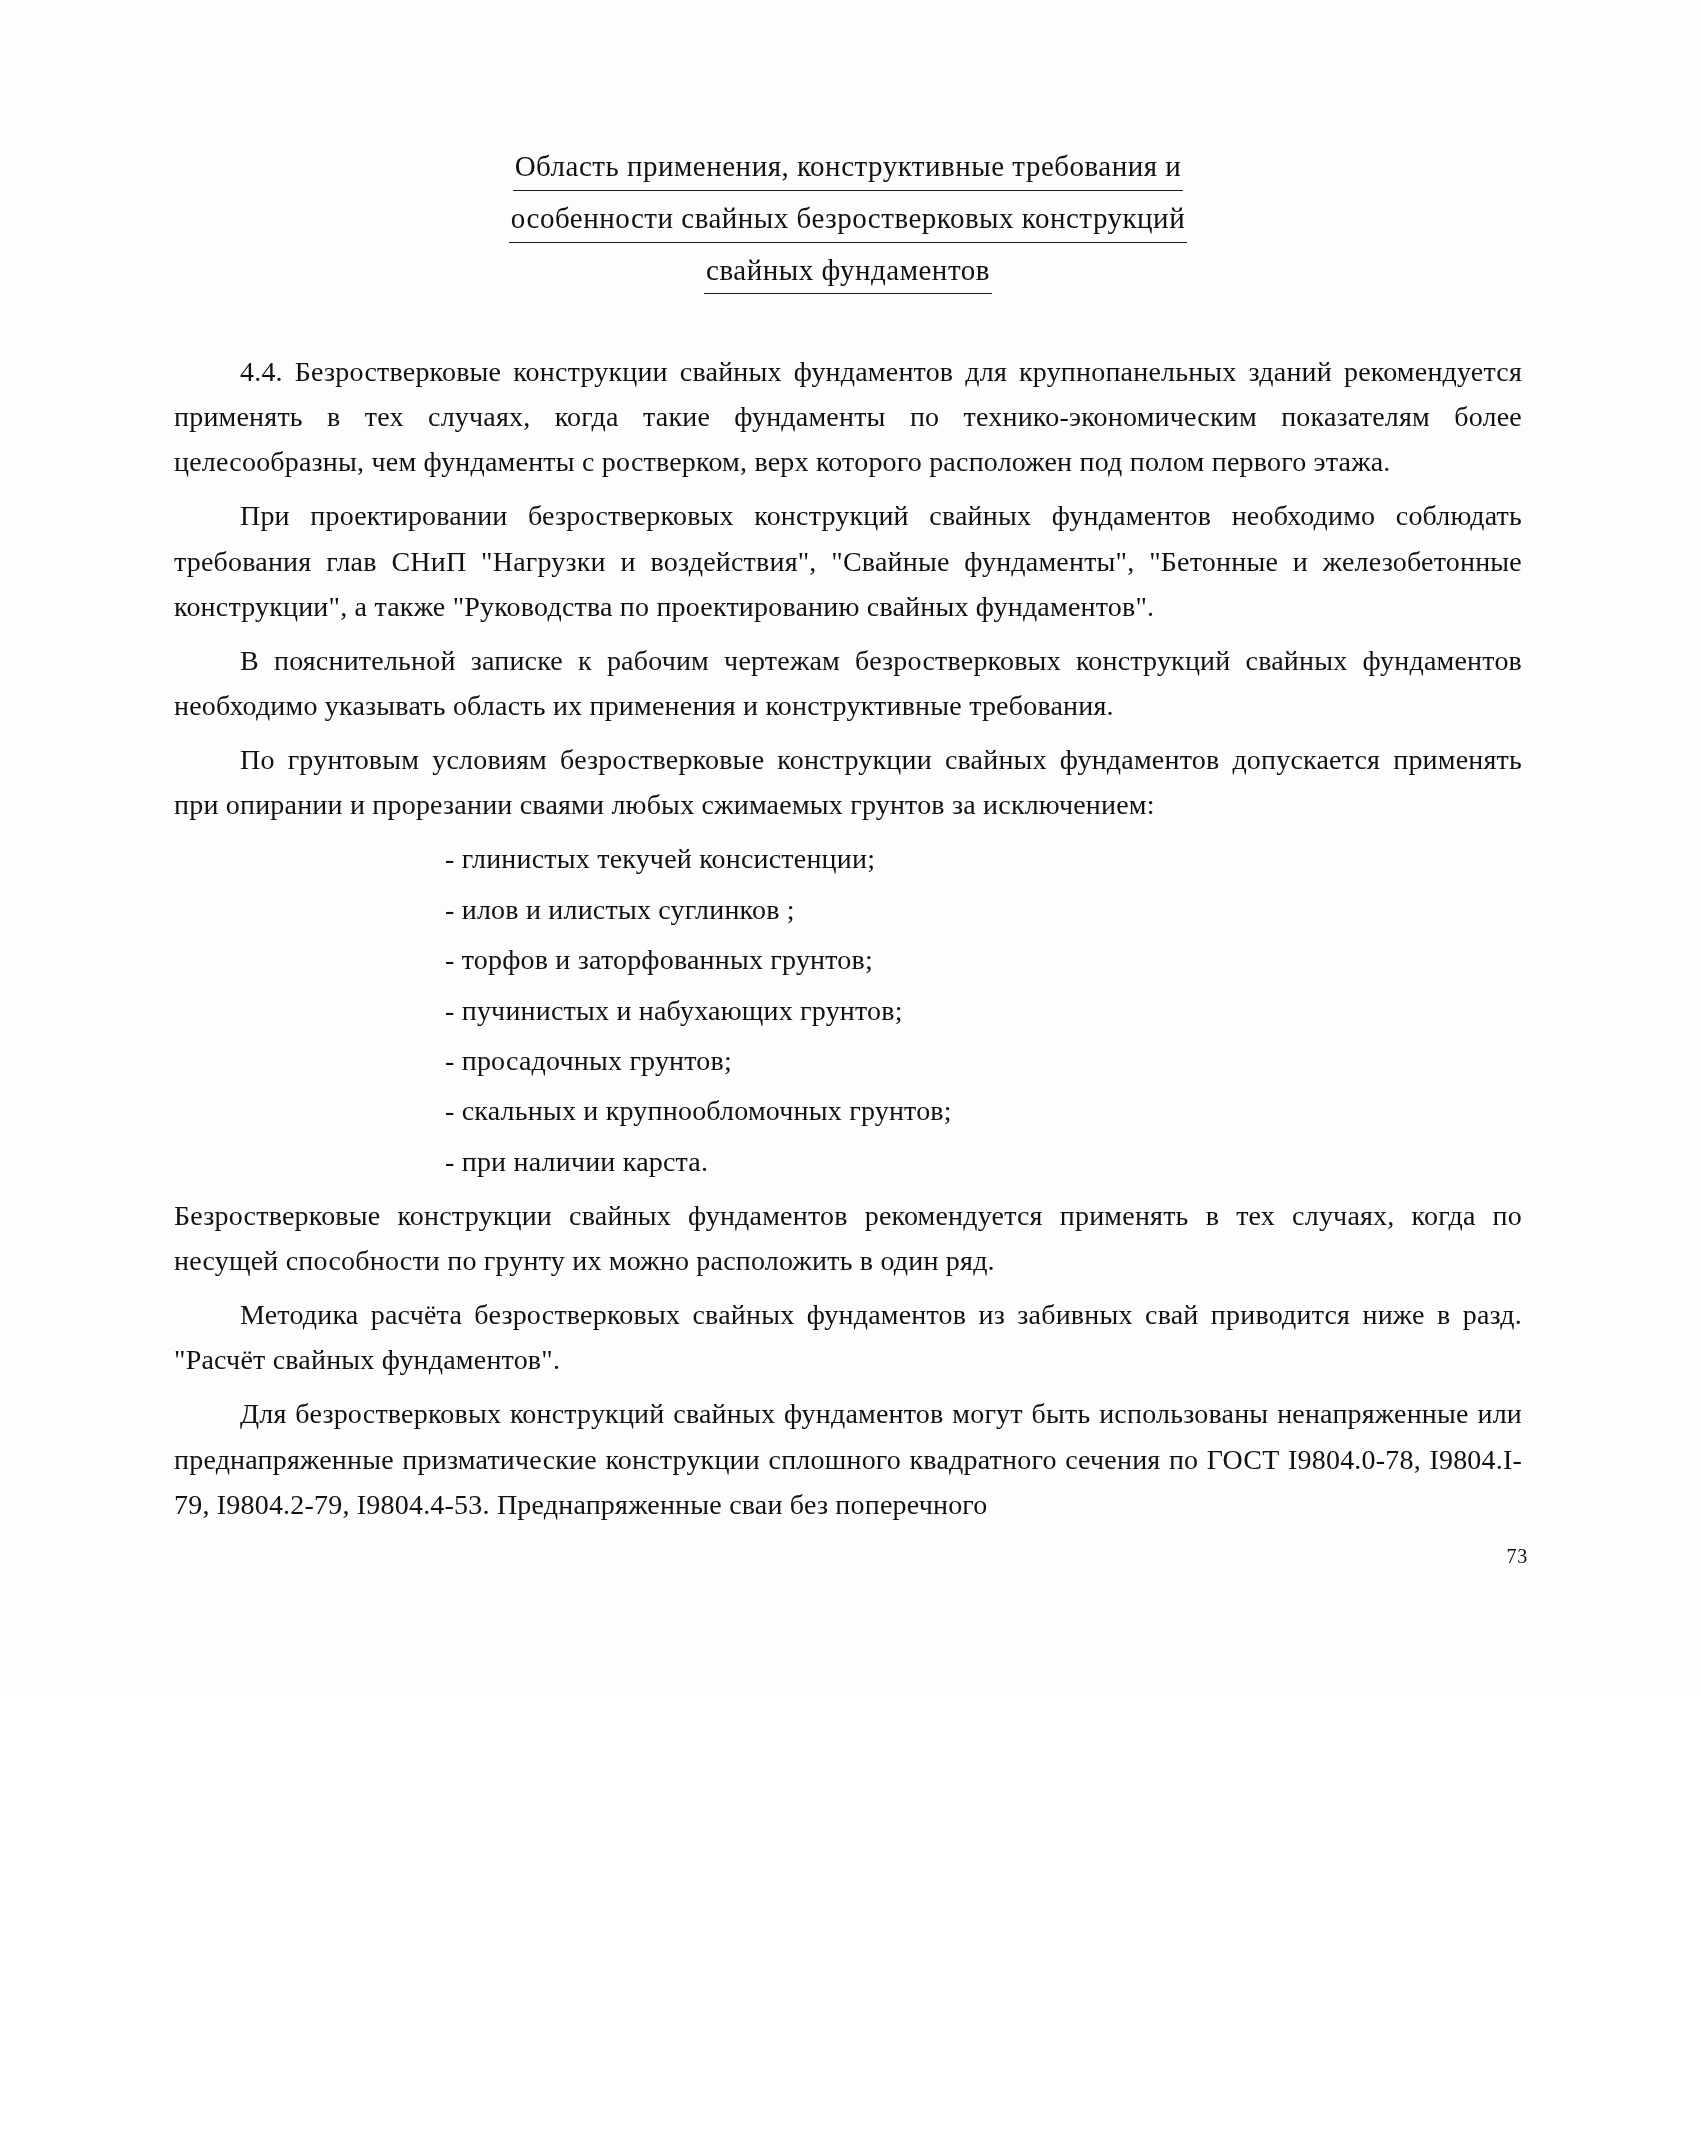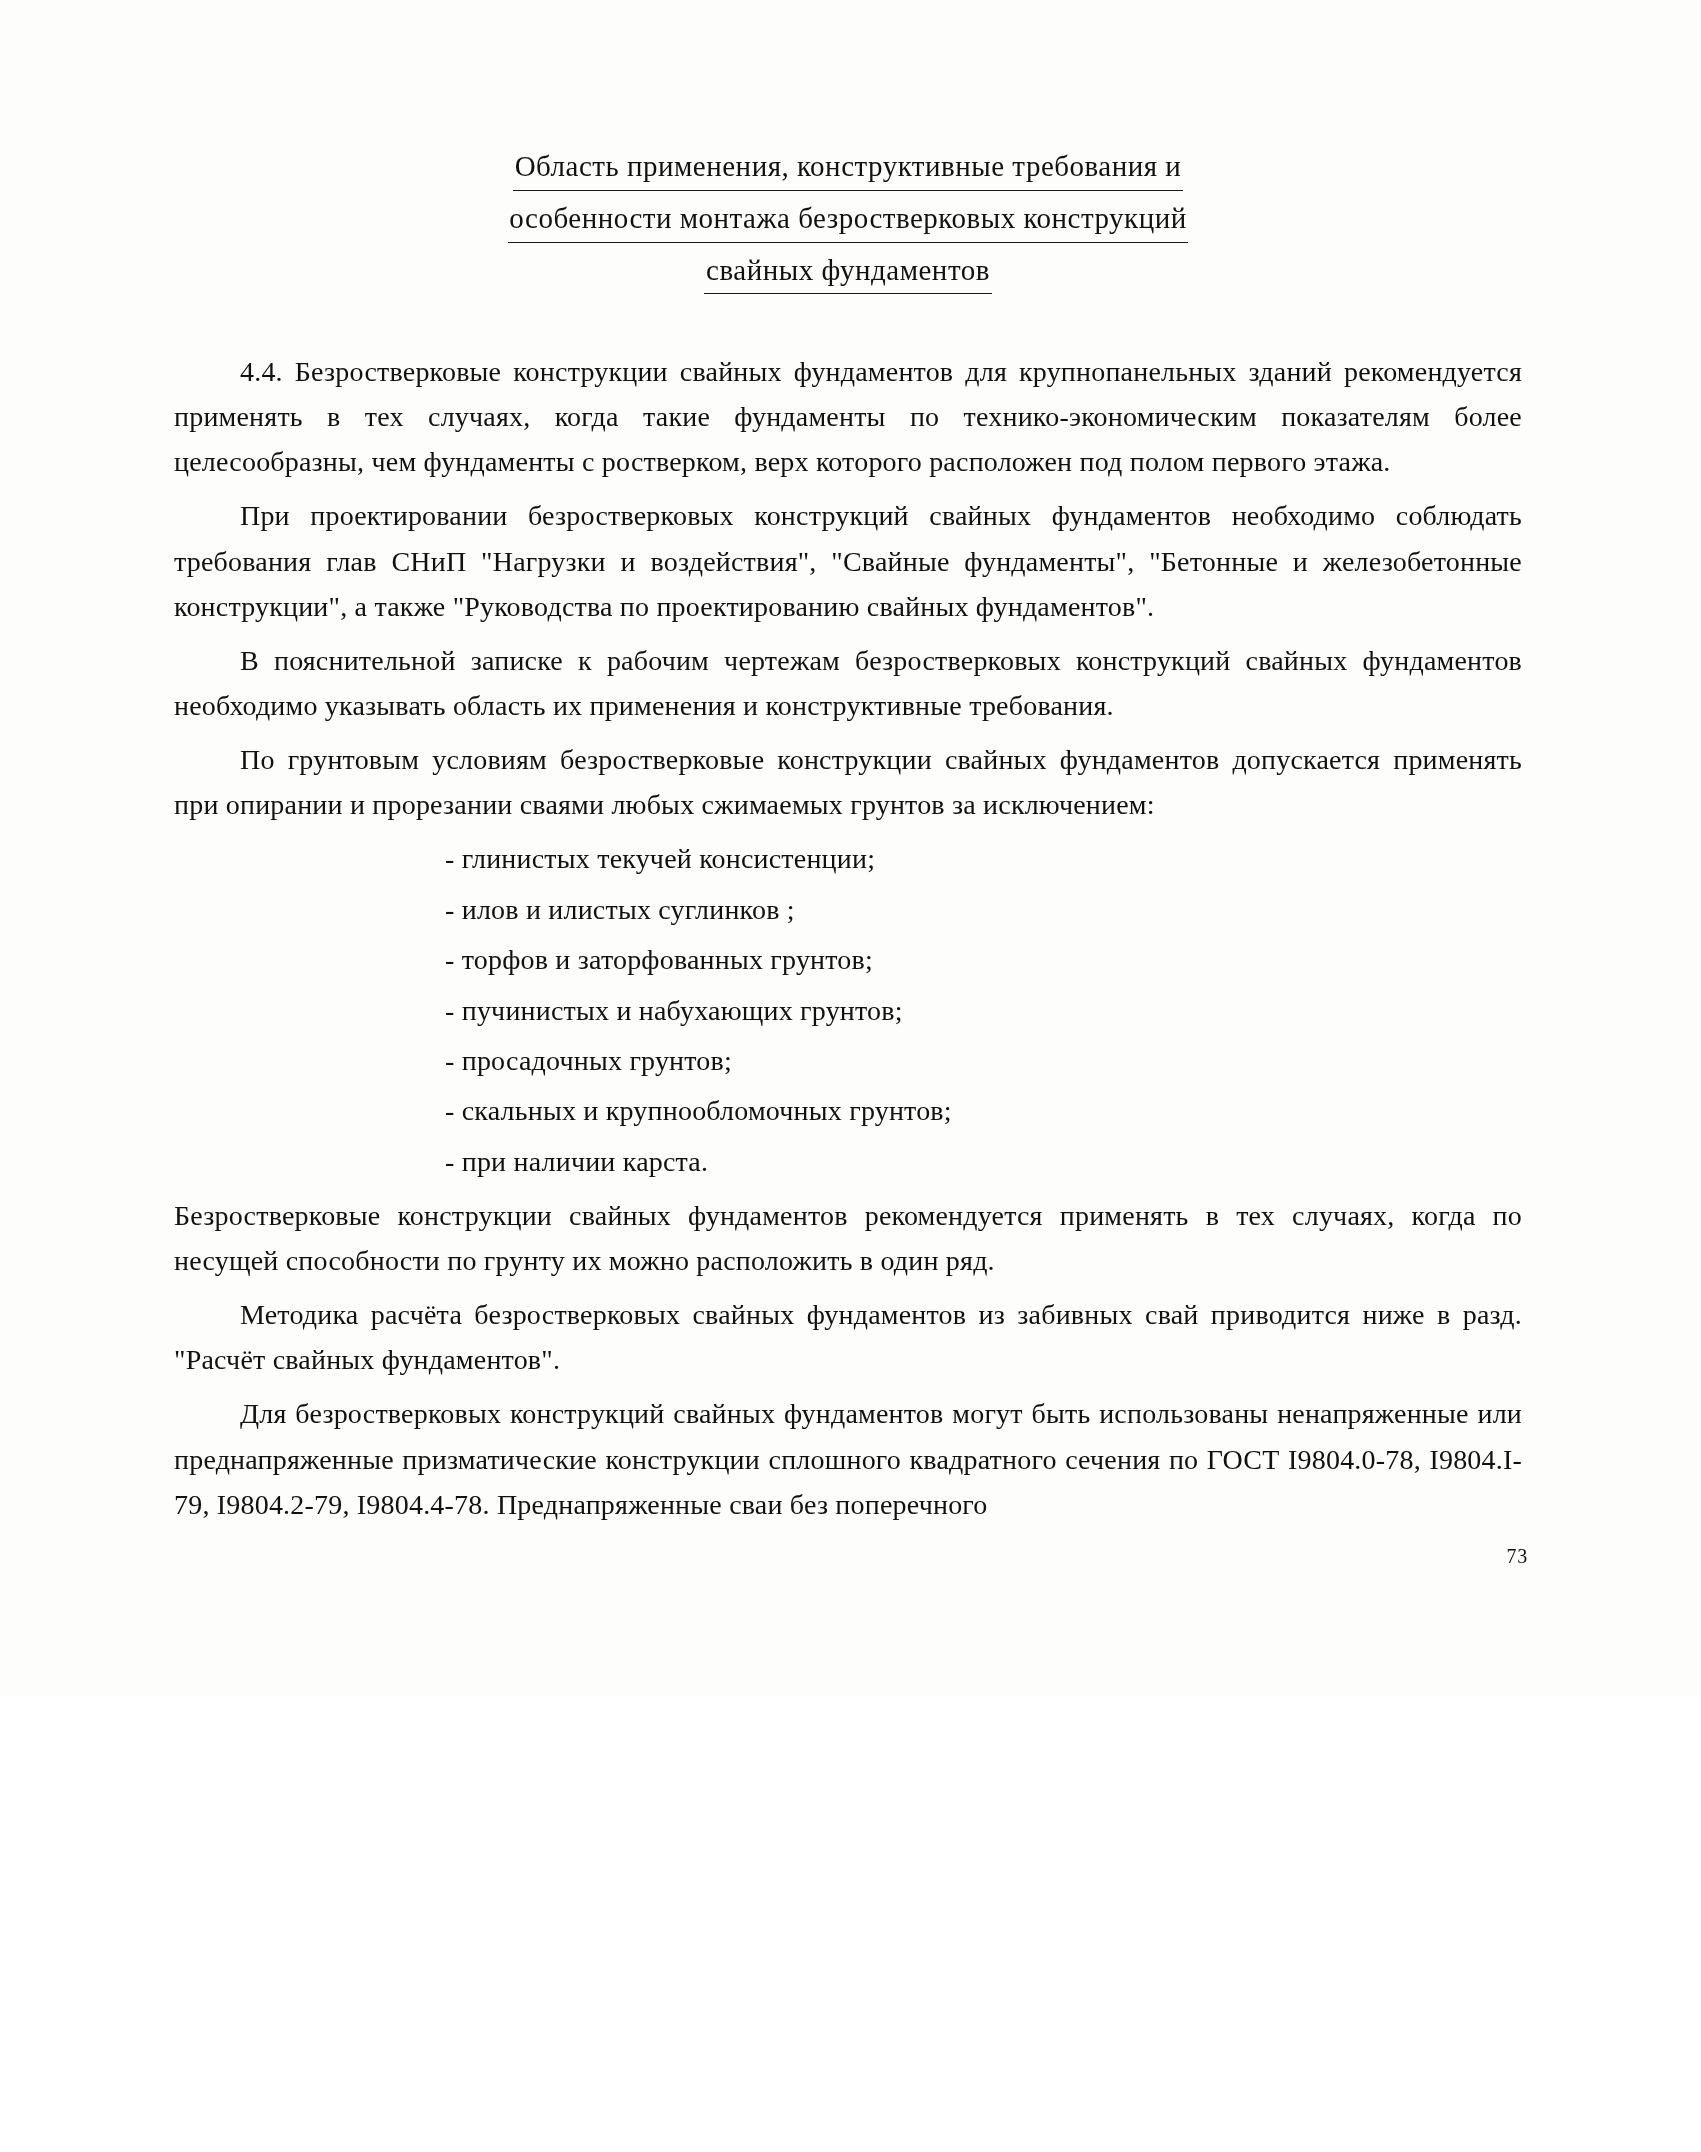--- a/index.html
+++ b/index.html
@@ -78,40 +78,40 @@
   }
 </style>
 </head>
 <body>
 
 <div class="page">
   <div class="content">
 
     <div class="title-block">
       <div class="title-line">Область применения, конструктивные требования и</div><br>
-      <div class="title-line">особенности монтажа безростверковых конструкций</div><br>
+      <div class="title-line">особенности свайных безростверковых конструкций</div><br>
       <div class="title-line">свайных фундаментов</div>
     </div>
 
     <p class="para indent last-line-left">4.4. Безростверковые конструкции свайных фундаментов для крупнопанельных зданий рекомендуется применять в тех случаях, когда такие фундаменты по технико-экономическим показателям более целесообразны, чем фундаменты с ростверком, верх которого расположен под полом первого этажа.</p>
     <p class="para indent last-line-left">При проектировании безростверковых конструкций свайных фундаментов необходимо соблюдать требования глав СНиП "Нагрузки и воздействия", "Свайные фундаменты", "Бетонные и железобетонные конструкции", а также "Руководства по проектированию свайных фундаментов".</p>
     <p class="para indent last-line-left">В пояснительной записке к рабочим чертежам безростверковых конструкций свайных фундаментов необходимо указывать область их применения и  конструктивные требования.</p>
     <p class="para indent last-line-left">По грунтовым условиям безростверковые конструкции свайных фундаментов допускается применять при опирании и прорезании сваями любых сжимаемых грунтов за исключением:</p>
 
     <ul class="bullets">
       <li>- глинистых текучей консистенции;</li>
       <li>- илов и илистых суглинков ;</li>
       <li>- торфов и заторфованных грунтов;</li>
       <li>- пучинистых и набухающих грунтов;</li>
       <li>- просадочных грунтов;</li>
       <li>- скальных и крупнообломочных грунтов;</li>
       <li>- при наличии карста.</li>
     </ul>
 
     <p class="para last-line-left">Безростверковые конструкции свайных фундаментов рекомендуется применять в тех случаях, когда по несущей способности по грунту их можно расположить в один ряд.</p>
     <p class="para indent last-line-left">Методика расчёта безростверковых свайных фундаментов из забивных свай приводится ниже в разд. "Расчёт свайных  фундаментов".</p>
-    <p class="para indent last-line-left">Для безростверковых конструкций свайных фундаментов могут быть использованы ненапряженные или преднапряженные призматические конструкции сплошного квадратного сечения по ГОСТ I9804.0-78, I9804.I-79, I9804.2-79, I9804.4-78. Преднапряженные сваи без поперечного</p>
+    <p class="para indent last-line-left">Для безростверковых конструкций свайных фундаментов могут быть использованы ненапряженные или преднапряженные призматические конструкции сплошного квадратного сечения по ГОСТ I9804.0-78, I9804.I-79, I9804.2-79, I9804.4-53. Преднапряженные сваи без поперечного</p>
 
   </div>
 
   <div class="page-number">73</div>
 </div>
 
 
 </body></html>

